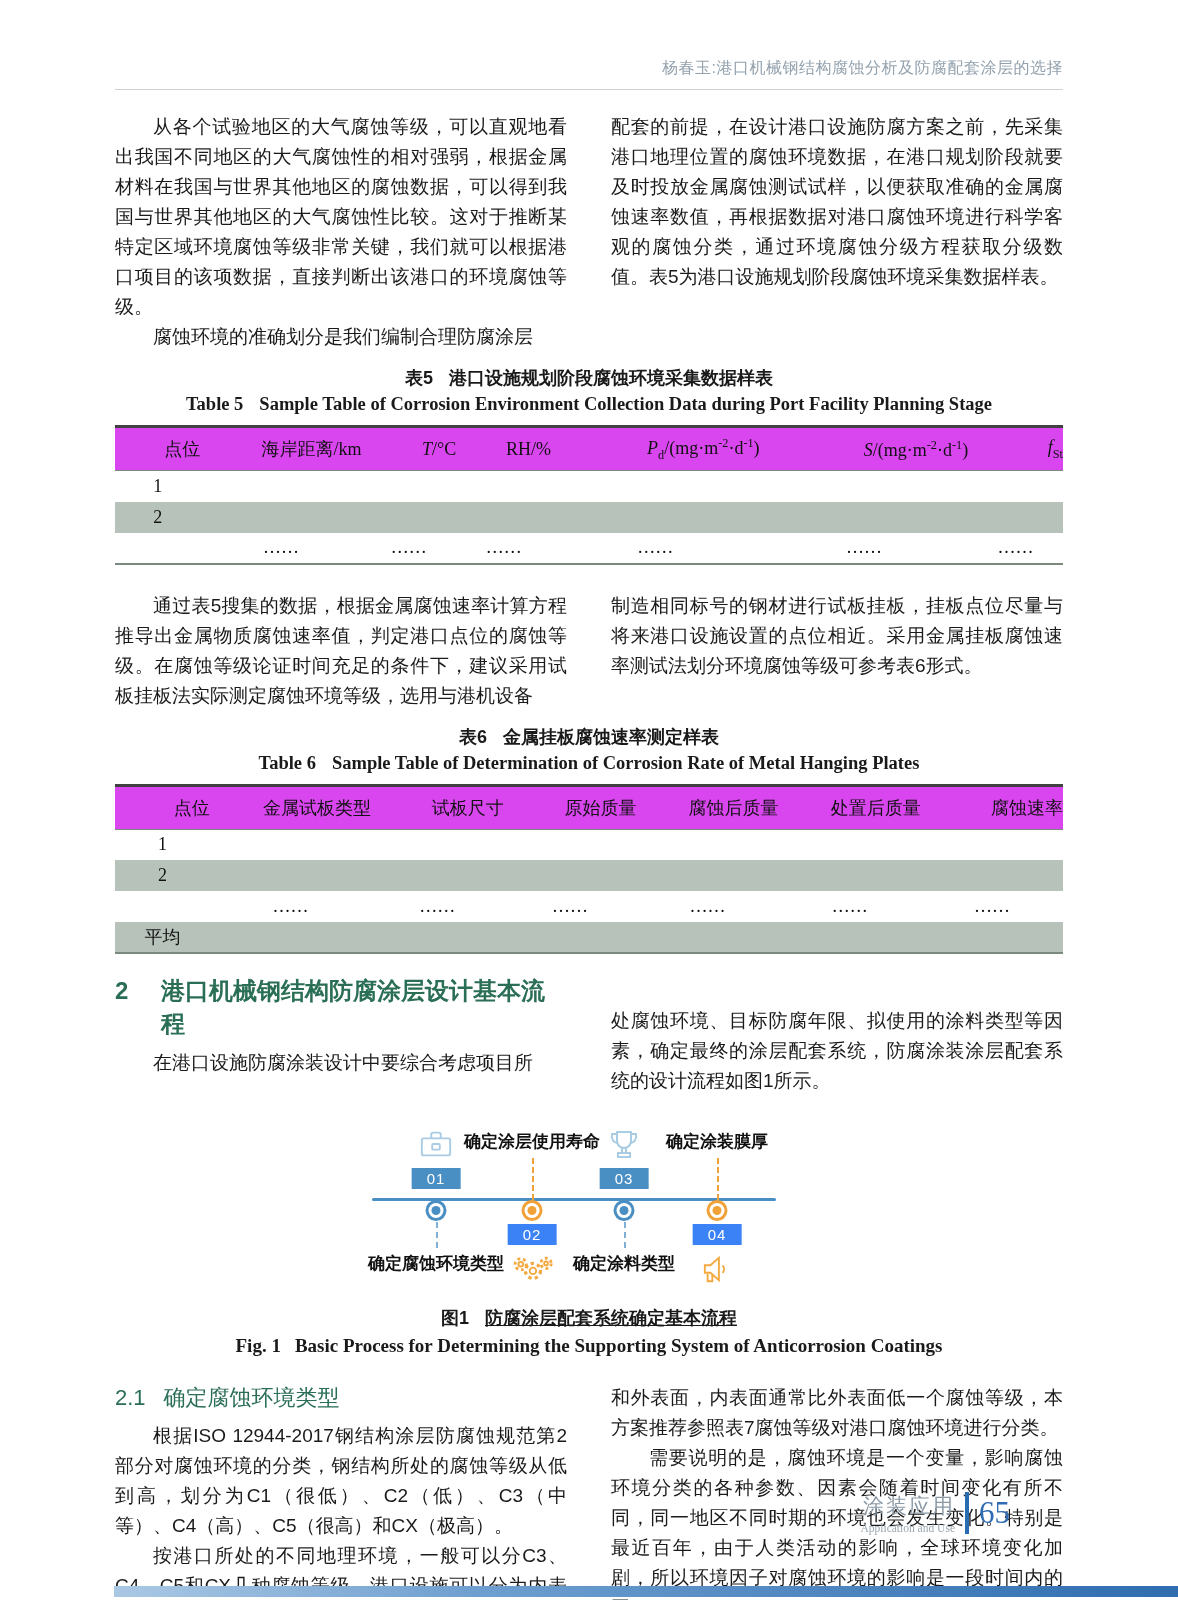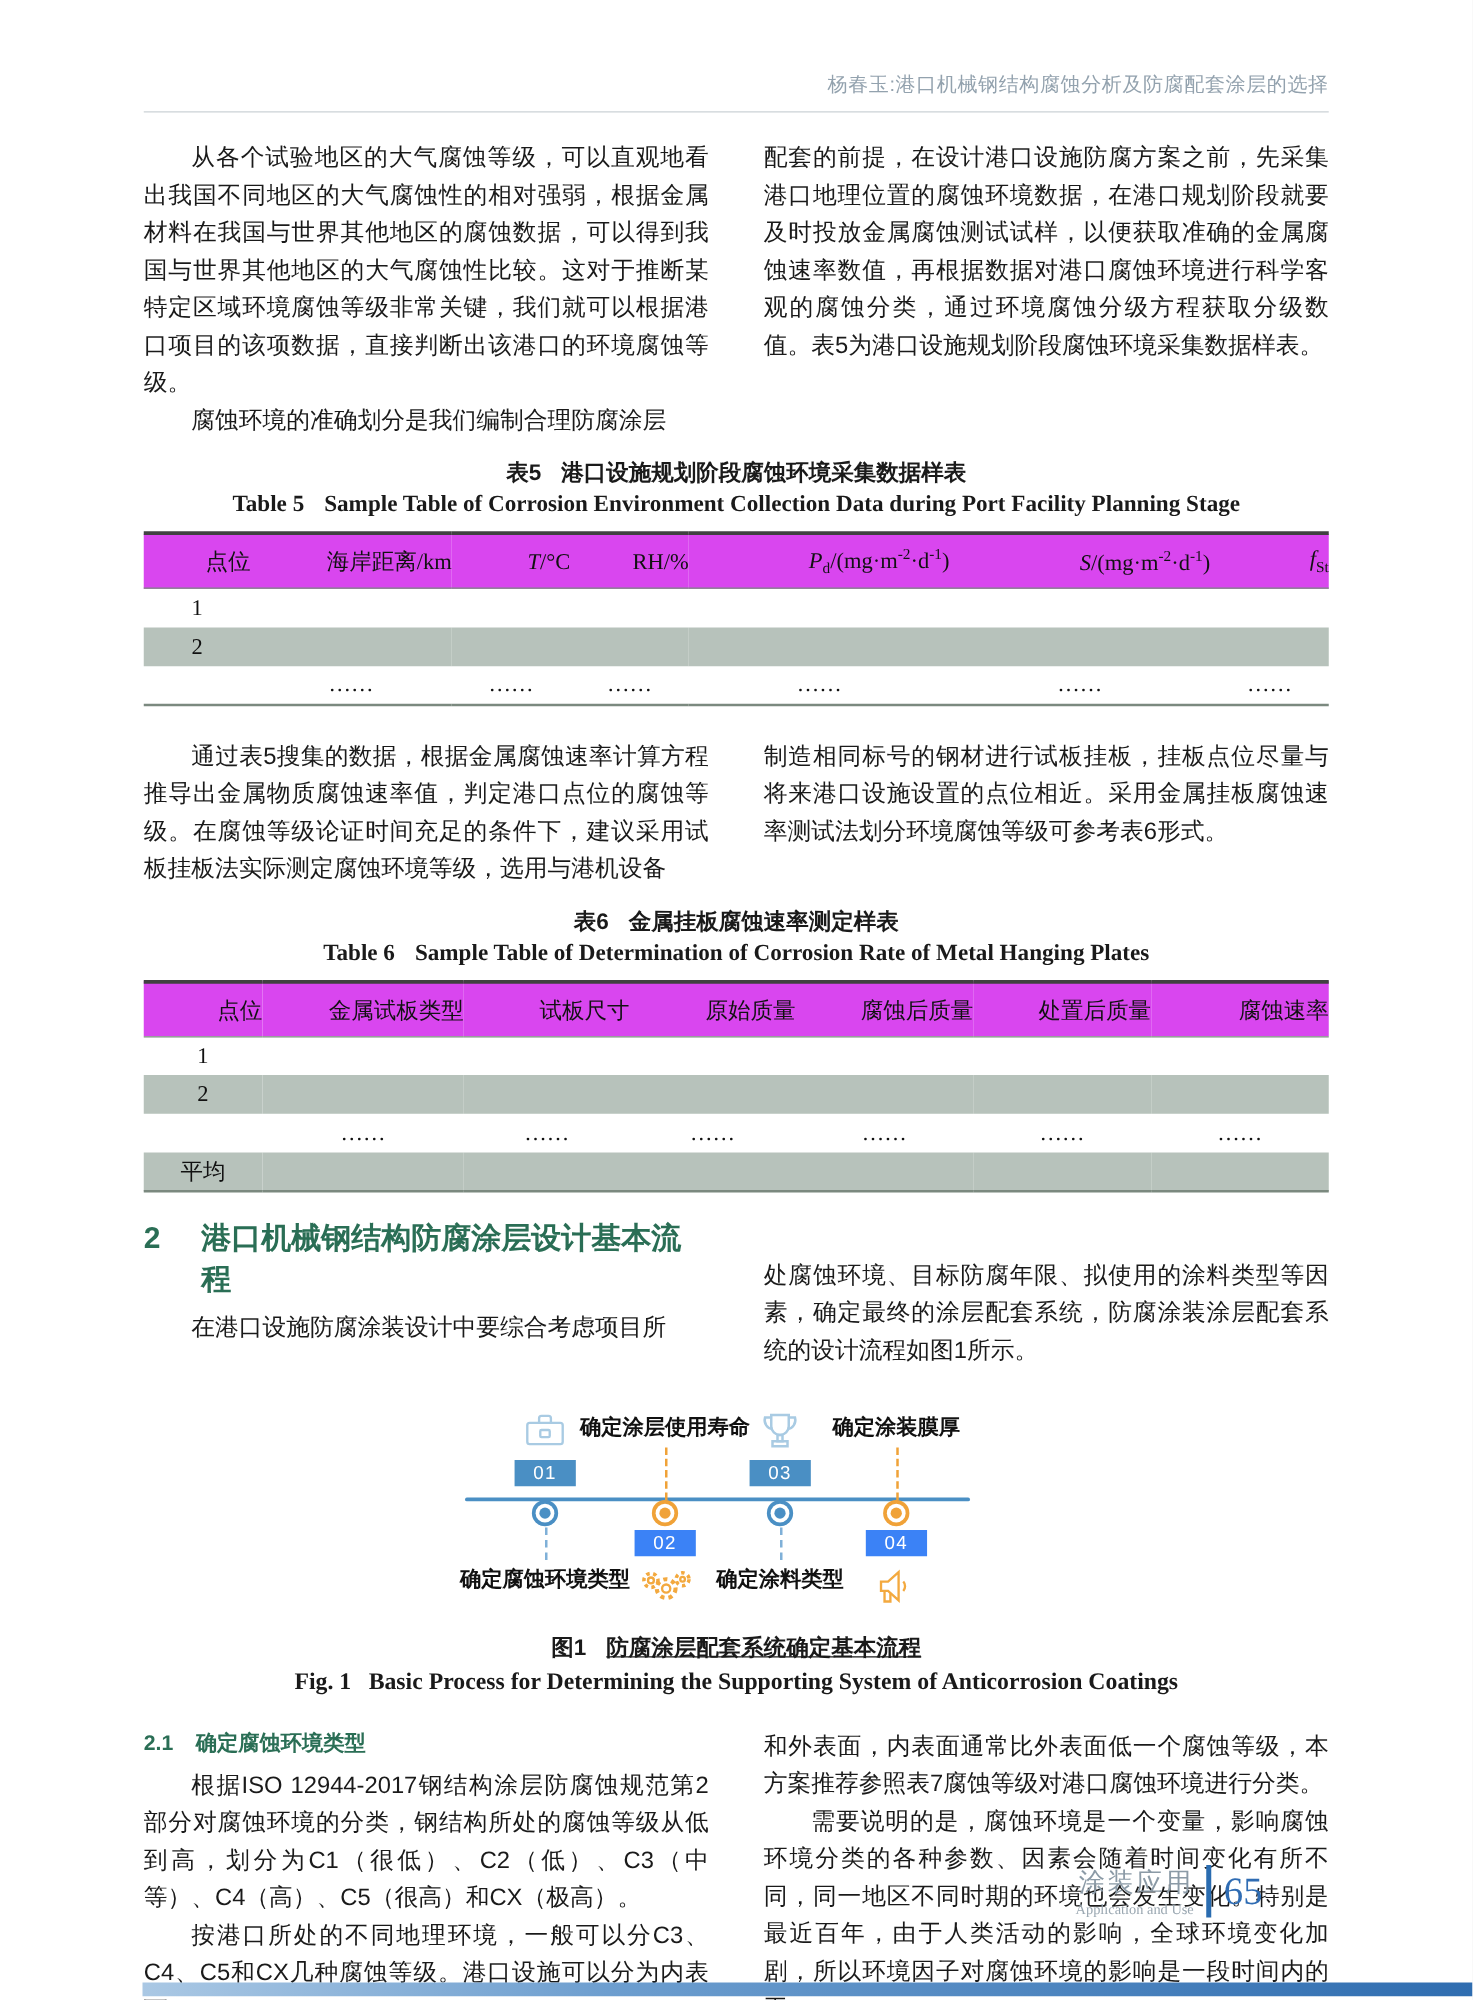--- a/index.html
+++ b/index.html
@@ -31,21 +31,21 @@
   .dtable th { background:#d946ef; font-weight:normal; height:44px; border-bottom:1.5px solid #7b897f; text-align:right; }
   .dtable td { height:31px; text-align:center; }
   .dtable tbody tr:nth-child(even) { background:#b7c2bb; }
   .dtable .it { font-style:italic; }
   .dtable sub, .dtable sup { font-size:68%; }
 
   
   .sec-h2 { display:flex; color:#2a6e55; font-weight:bold; font-size:24px; line-height:33px; }
   .sec-h2 .num { width:46px; flex:none; }
   .sec-h2 .h2txt { flex:1; }
-  .h3 { color:#2a6e55; font-weight:bold; font-size:17px; margin-bottom:8px; }
+  .h3 { color:#2a6e55; font-weight:normal; font-size:22px; margin-bottom:8px; }
   .h3 .num { margin-right:18px; }
   .pad-right { padding-top:32px; }
   .mt8 { margin-top:8px; }
 
   
   .figure { position:relative; width:470px; height:172px; margin:16px auto 0; }
   .tl-line { position:absolute; left:18px; right:48px; top:86px; height:3px; background:#4a8fc4; border-radius:2px; }
   .step { position:absolute; top:12px; width:150px; height:172px; }
   .cntr { position:absolute; left:50%; transform:translateX(-50%); }
   .badge { padding:2px 15px; color:#fff; font-size:15px; letter-spacing:1px; }

